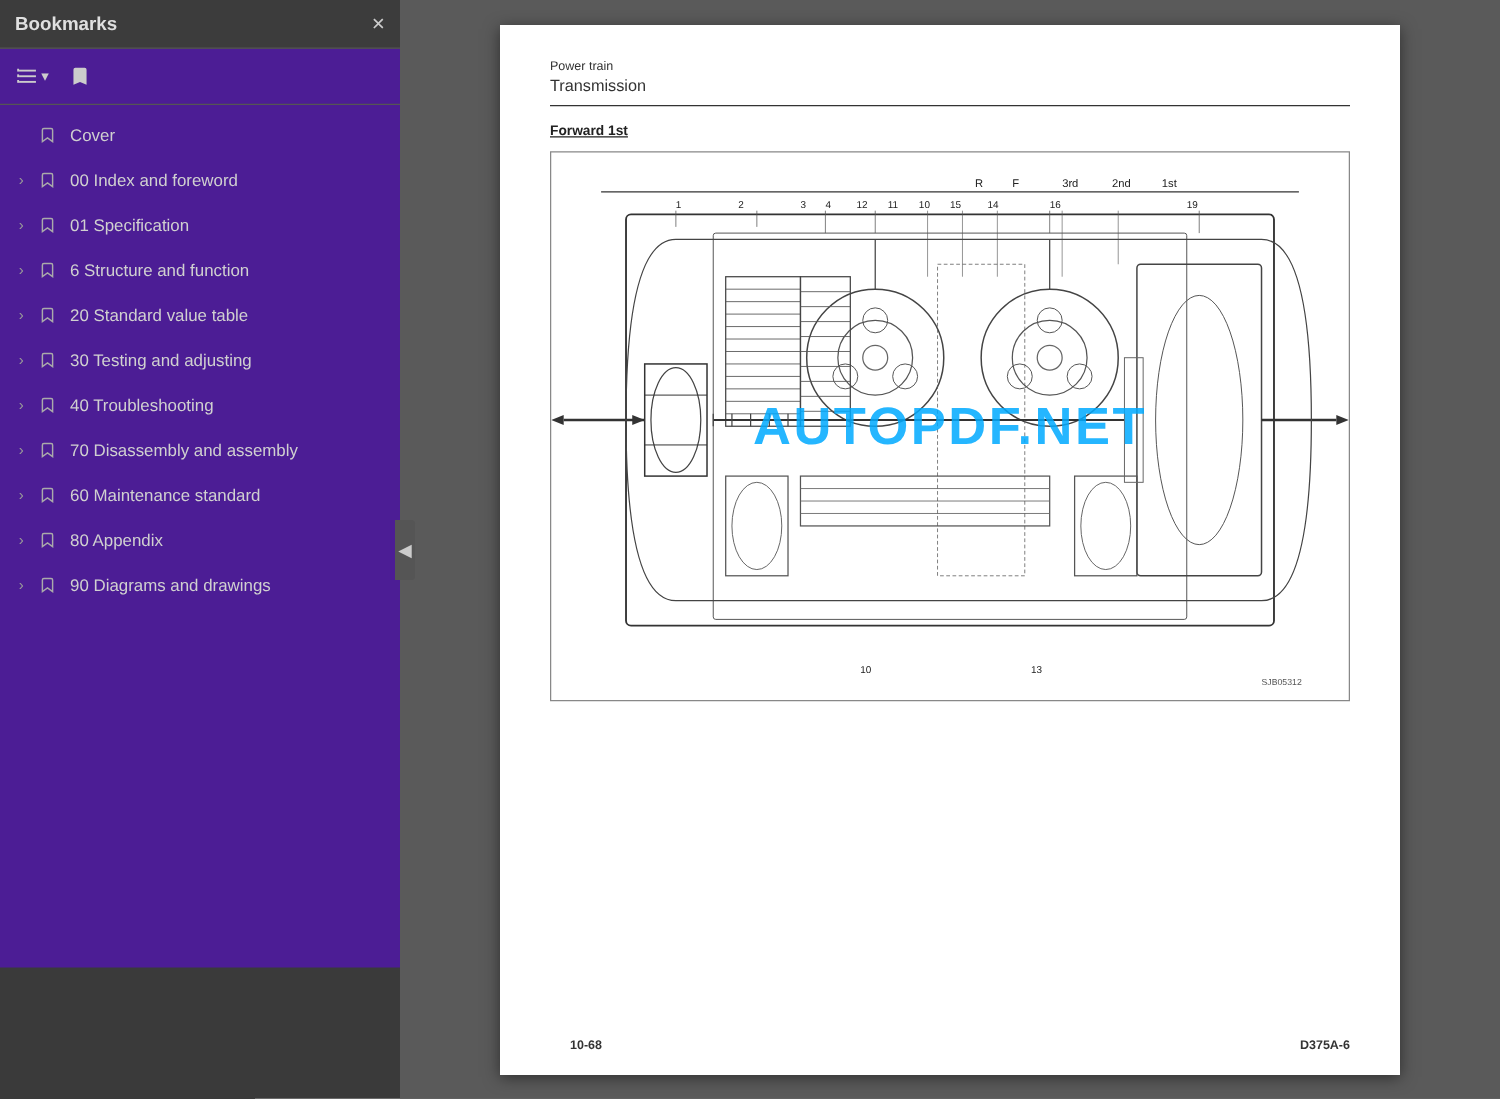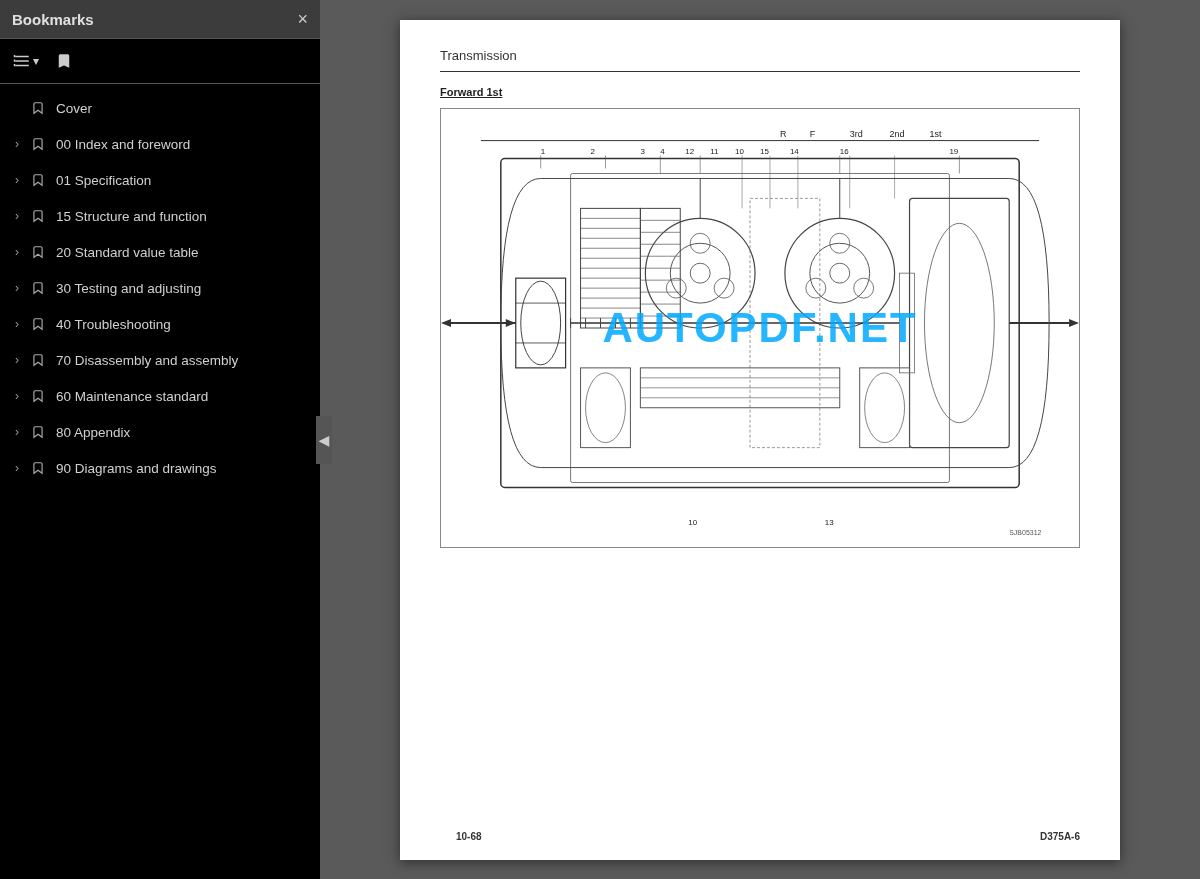--- a/index.html
+++ b/index.html
@@ -2,24 +2,24 @@
 <html><head>
   <meta charset="utf-8">
   <style>
     * { margin: 0; padding: 0; box-sizing: border-box; }
     body { width: 1200px; height: 879px; display: flex; overflow: hidden; font-family: 'Segoe UI', Arial, sans-serif; background: #3a3a3a; }
 
     
     #sidebar {
       width: 320px;
       min-width: 320px;
-      background: #000000;
+      background: #4c1d95;
       display: flex;
       flex-direction: column;
-      height: 879px;
+      height: 774px;
       overflow: hidden;
     }
 
     #sidebar-header {
       display: flex;
       align-items: center;
       justify-content: space-between;
       padding: 10px 12px;
       background: #3c3c3c;
       border-bottom: 1px solid #555;
@@ -299,21 +299,21 @@
         </span>
         <span class="bookmark-label">01 Specification</span>
       </div>
       <div class="bookmark-item">
         <span class="bookmark-chevron">›</span>
         <span class="bookmark-icon">
           <svg width="14" height="14" viewBox="0 0 24 24" fill="none" stroke="#aaa" stroke-width="2">
             <path d="M19 21l-7-5-7 5V5a2 2 0 0 1 2-2h10a2 2 0 0 1 2 2z"></path>
           </svg>
         </span>
-        <span class="bookmark-label">15 Structure and function</span>
+        <span class="bookmark-label">6 Structure and function</span>
       </div>
       <div class="bookmark-item">
         <span class="bookmark-chevron">›</span>
         <span class="bookmark-icon">
           <svg width="14" height="14" viewBox="0 0 24 24" fill="none" stroke="#aaa" stroke-width="2">
             <path d="M19 21l-7-5-7 5V5a2 2 0 0 1 2-2h10a2 2 0 0 1 2 2z"></path>
           </svg>
         </span>
         <span class="bookmark-label">20 Standard value table</span>
       </div>
@@ -372,20 +372,21 @@
         <span class="bookmark-label">90 Diagrams and drawings</span>
       </div>
     </div>
 </div>
 
 <div id="collapse-btn">◀</div>
 
 <div id="main-content">
   <div id="page-container">
     <div id="page-inner">
+      <div id="page-header-line">Power train</div>
       <div id="page-sub-header">Transmission</div>
       <hr id="page-divider">
       <div id="power-route-subtitle">Forward 1st</div>
 
       <div id="diagram-container">
 
         <svg viewBox="0 0 640 420" xmlns="http://www.w3.org/2000/svg">
 
           <text x="340" y="18" font-size="9" fill="#222">R</text>
           <text x="370" y="18" font-size="9" fill="#222">F</text>

